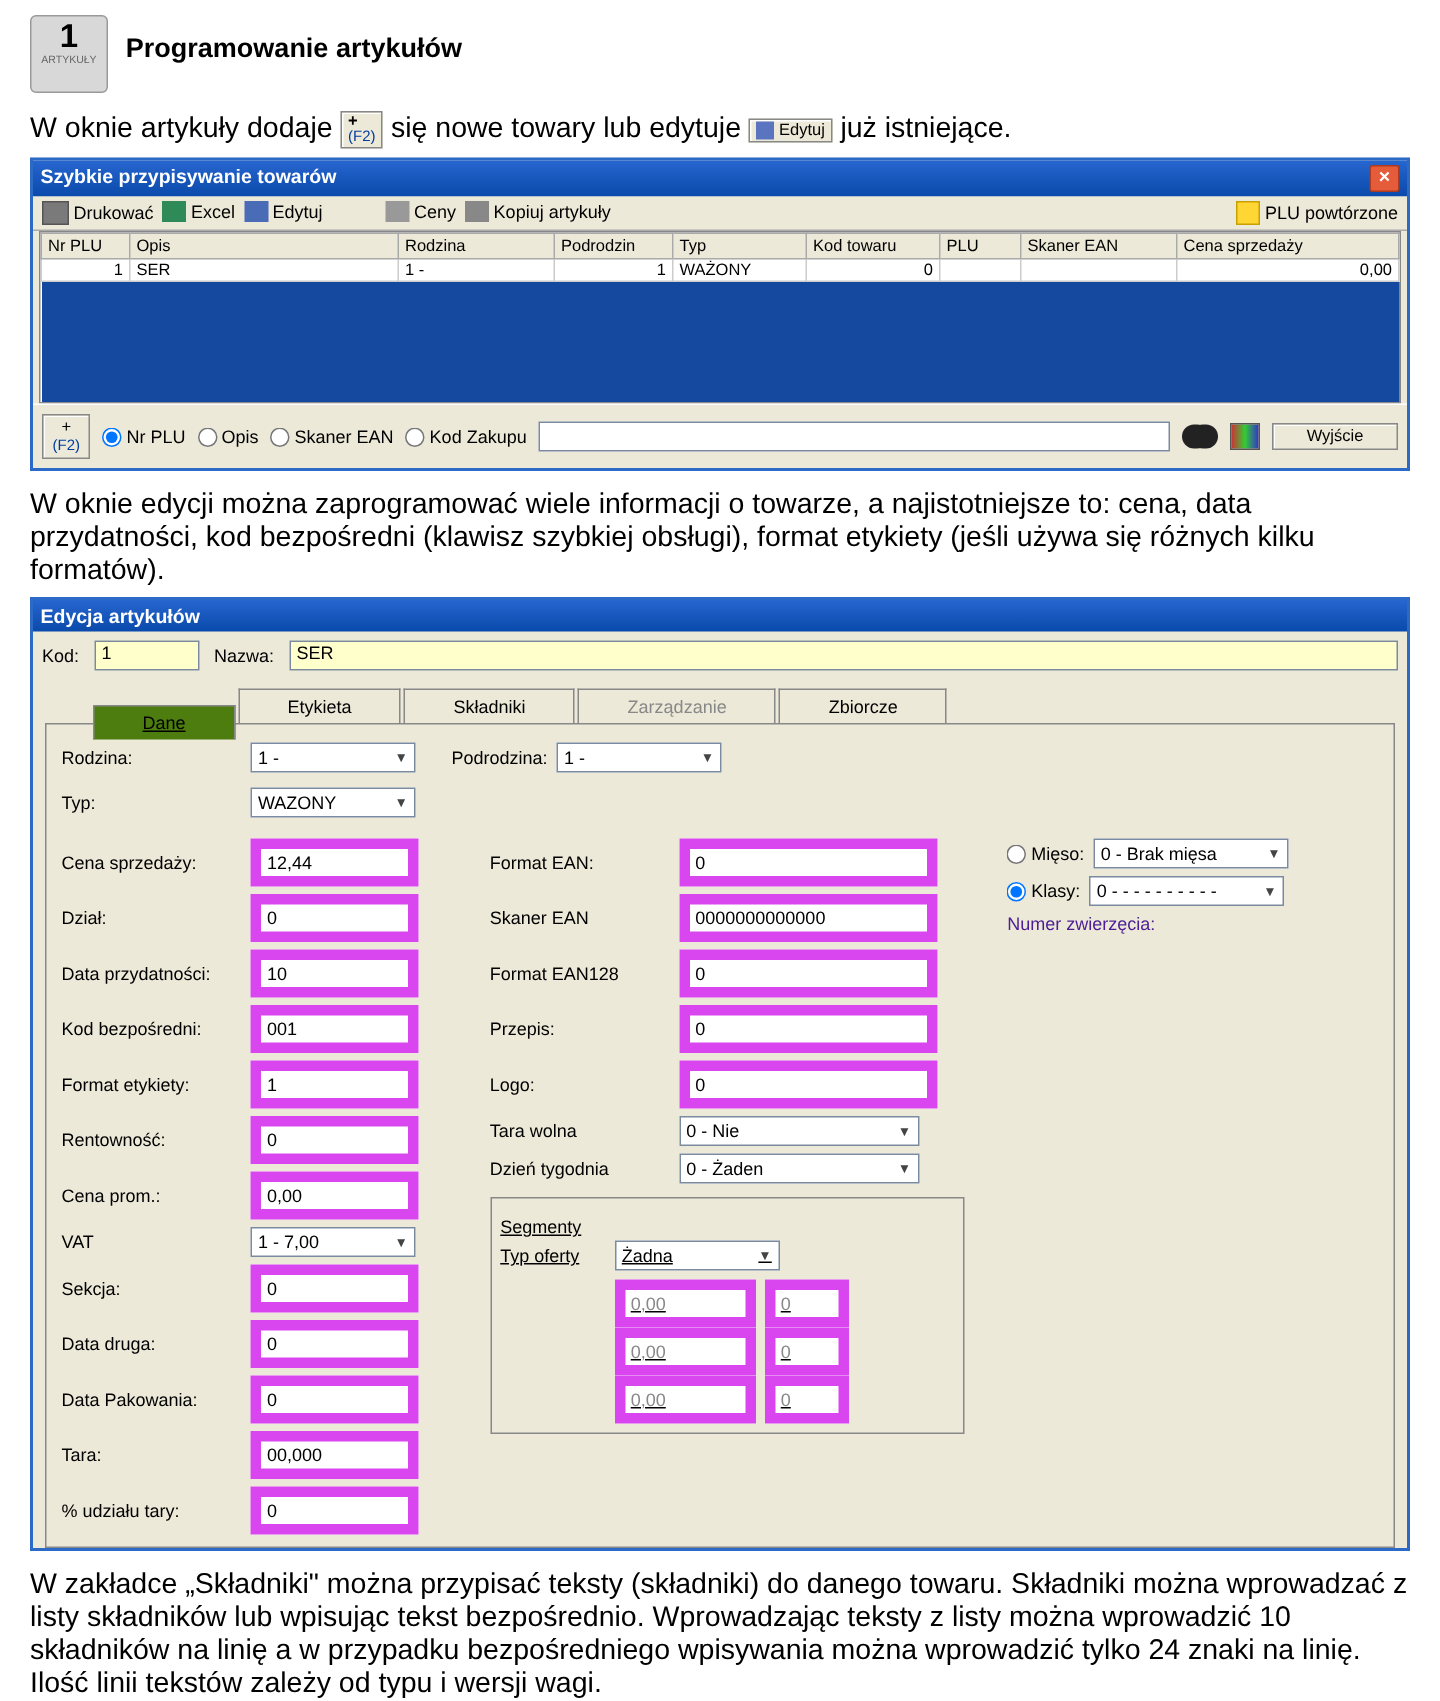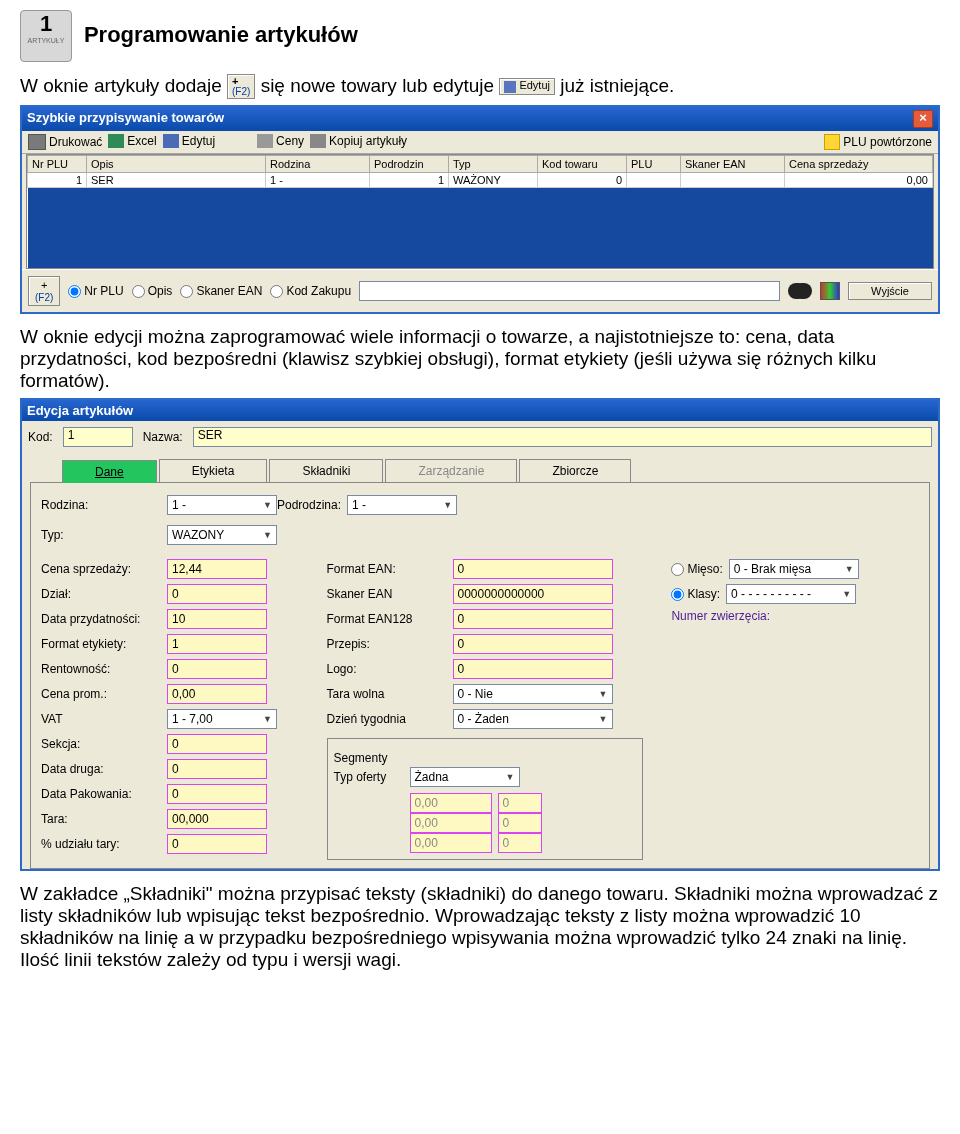--- a/index.html
+++ b/index.html
@@ -19,21 +19,21 @@
     background: #d8d8d8;
     border: 1px solid #999;
     border-radius: 4px;
     text-align: center;
     display: inline-block;
     vertical-align: top;
   }
   .icon-block .num { font-size: 22px; font-weight: bold; }
   .icon-block .txt { font-size: 7px; color: #666; }
 
-  .heading { font-size: 22px; font-weight: bold; display: inline-block; margin-left: 8px; margin-top: 12px; }
+  .heading { font-size: 18px; font-weight: bold; display: inline-block; margin-left: 8px; margin-top: 12px; }
   .para { font-size: 19px; margin: 12px 0 6px; }
 
   .inline-btn {
     display: inline-block;
     background: #ece9d8;
     border: 1px solid #888;
     padding: 1px 4px;
     font-size: 11px;
     vertical-align: middle;
     line-height: 1;
@@ -163,66 +163,67 @@
     padding: 6px 40px 0;
     gap: 2px;
     font-size: 12px;
   }
   .tab {
     border: 1px solid #888;
     border-bottom: none;
     padding: 4px 32px;
     background: #ece9d8;
   }
-  .tab.active { background: #22c55e; position: relative; top: 1px; }
+  .tab.active { background: #4d7c0f; position: relative; top: 11px; }
   .tab.disabled { color: #888; }
   .tabbody {
     margin: 0 8px;
     border: 1px solid #888;
     padding: 12px 10px 8px;
     font-size: 12px;
     background: #ece9d8;
   }
 
-  .inline-form { display: flex; flex-wrap: wrap; margin-bottom: 10px; }
+  .inline-form { display: flex; gap: 24px; flex-wrap: wrap; margin-bottom: 10px; }
   .fld { display: flex; align-items: center; gap: 6px; }
   .drop {
     border: 1px solid #7a8aa0;
     background: #fff;
     height: 18px;
     padding: 0 4px;
     display: inline-flex;
     align-items: center;
     justify-content: space-between;
     min-width: 100px;
   }
   .drop .car { font-size: 9px; color: #444; margin-left: 4px;}
   .inp {
-    border: 1px solid #d946ef;
-    background: #fef9c3;
+    border: 7px solid #d946ef;
+    background: #ffffff;
     height: 18px;
     padding: 0 4px;
     display: inline-flex;
     align-items: center;
     min-width: 90px;
   }
 
   .cols { display: flex; gap: 28px; }
   .colL, .colM, .colR { display: flex; flex-direction: column; gap: 5px; }
   .colL { width: 260px; }
   .colM { width: 320px; }
   .colR { width: 250px; }
   .row { display: flex; align-items: center; gap: 6px; }
   .lblw { width: 120px; }
   .grayinp { color: #888; }
   .grouphdr { margin-top: 6px; margin-bottom: 2px;}
   .seg-block {
     border: 1px solid #888;
     padding: 6px;
     margin-top: 4px;
+    text-decoration: underline;
   }
   .pair .inp { min-width: 72px; }
   .pair .r { min-width: 34px; text-align: right; }
 </style>
 </head>
 <body>
 
 <div class="page">
 
   <div>
@@ -394,20 +395,24 @@
             </div>
           <div class="row">
               <span class="lblw">Dział:</span>
               <span class="inp">0</span>
             </div>
           <div class="row">
               <span class="lblw">Data przydatności:</span>
               <span class="inp">10</span>
             </div>
           <div class="row">
+              <span class="lblw">Kod bezpośredni:</span>
+              <span class="inp">001</span>
+            </div>
+          <div class="row">
               <span class="lblw">Format etykiety:</span>
               <span class="inp">1</span>
             </div>
           <div class="row">
               <span class="lblw">Rentowność:</span>
               <span class="inp">0</span>
             </div>
           <div class="row">
               <span class="lblw">Cena prom.:</span>
               <span class="inp">0,00</span>

